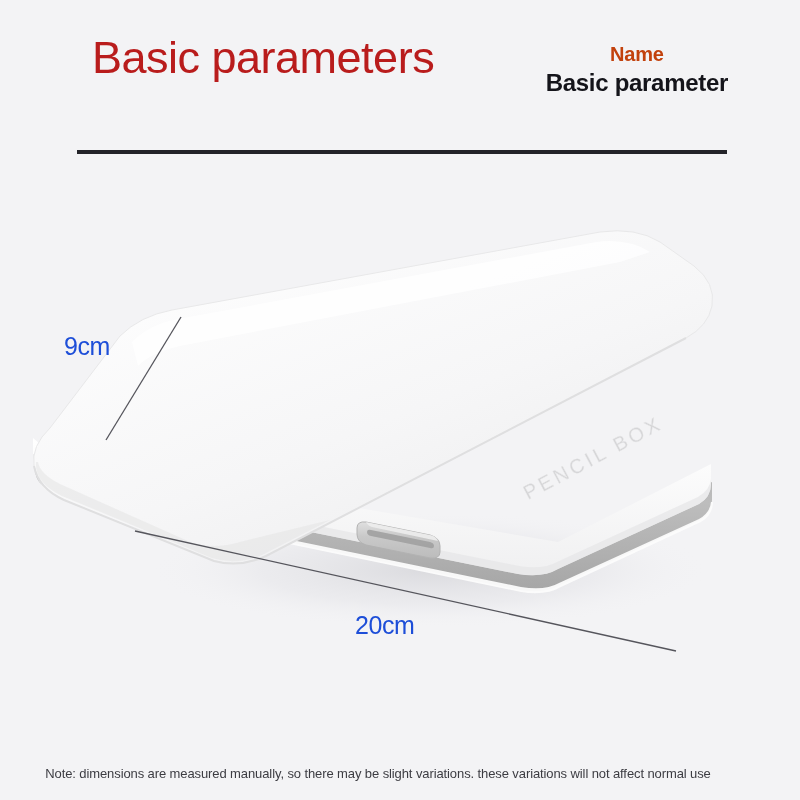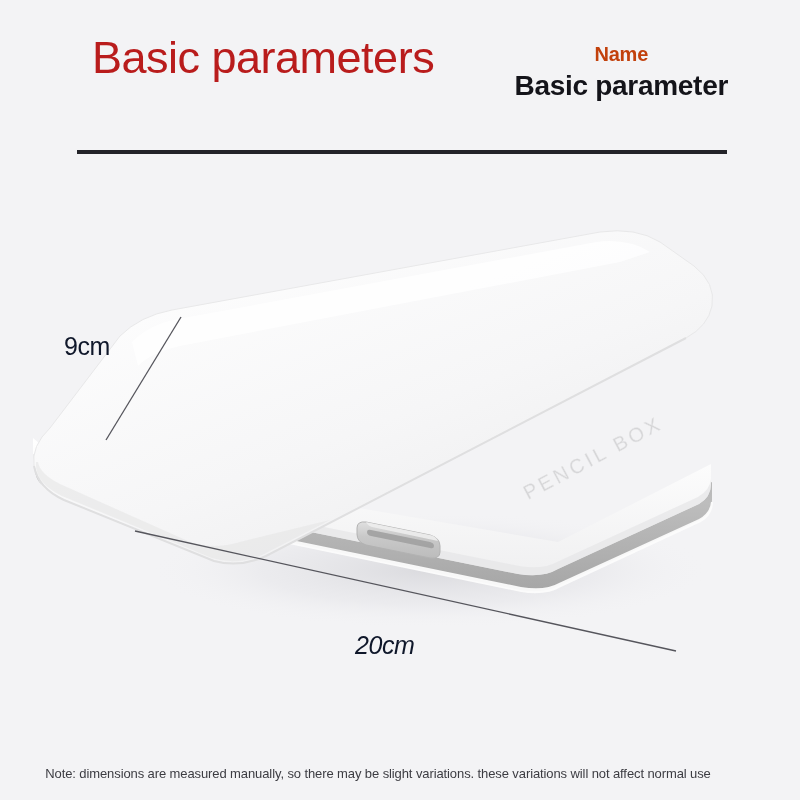--- a/index.html
+++ b/index.html
@@ -41,21 +41,21 @@
   }
   #spec-key {
     font-size: 20px;
     font-weight: bold;
     color: #c2410c;
     letter-spacing: -0.2px;
     display: block;
     text-align: center;
   }
   #spec-value {
-    font-size: 28px;
+    font-size: 24px;
     font-weight: bold;
     color: #14141a;
     letter-spacing: -0.3px;
     display: block;
     white-space: nowrap;
   }
   #header-rule {
     position: absolute;
     left: 77px;
     top: 150px;
@@ -76,32 +76,31 @@
     position: absolute;
     left: 0;
     top: 0;
   }
 
   
   .dim-label {
     position: absolute;
     font-size: 25px;
     font-weight: 400;
-    color: #0f172a;
+    color: #1d4ed8;
     letter-spacing: -0.4px;
     white-space: nowrap;
   }
   #dim-height-label {
     left: 64px;
     top: 332px;
   }
   #dim-width-label {
     left: 355px;
-    top: 631px;
-    font-style: italic;
+    top: 611px;
   }
 
   
   #footer-note {
     position: absolute;
     left: 0;
     top: 766px;
     width: 756px;
     text-align: center;
     font-size: 13px;

